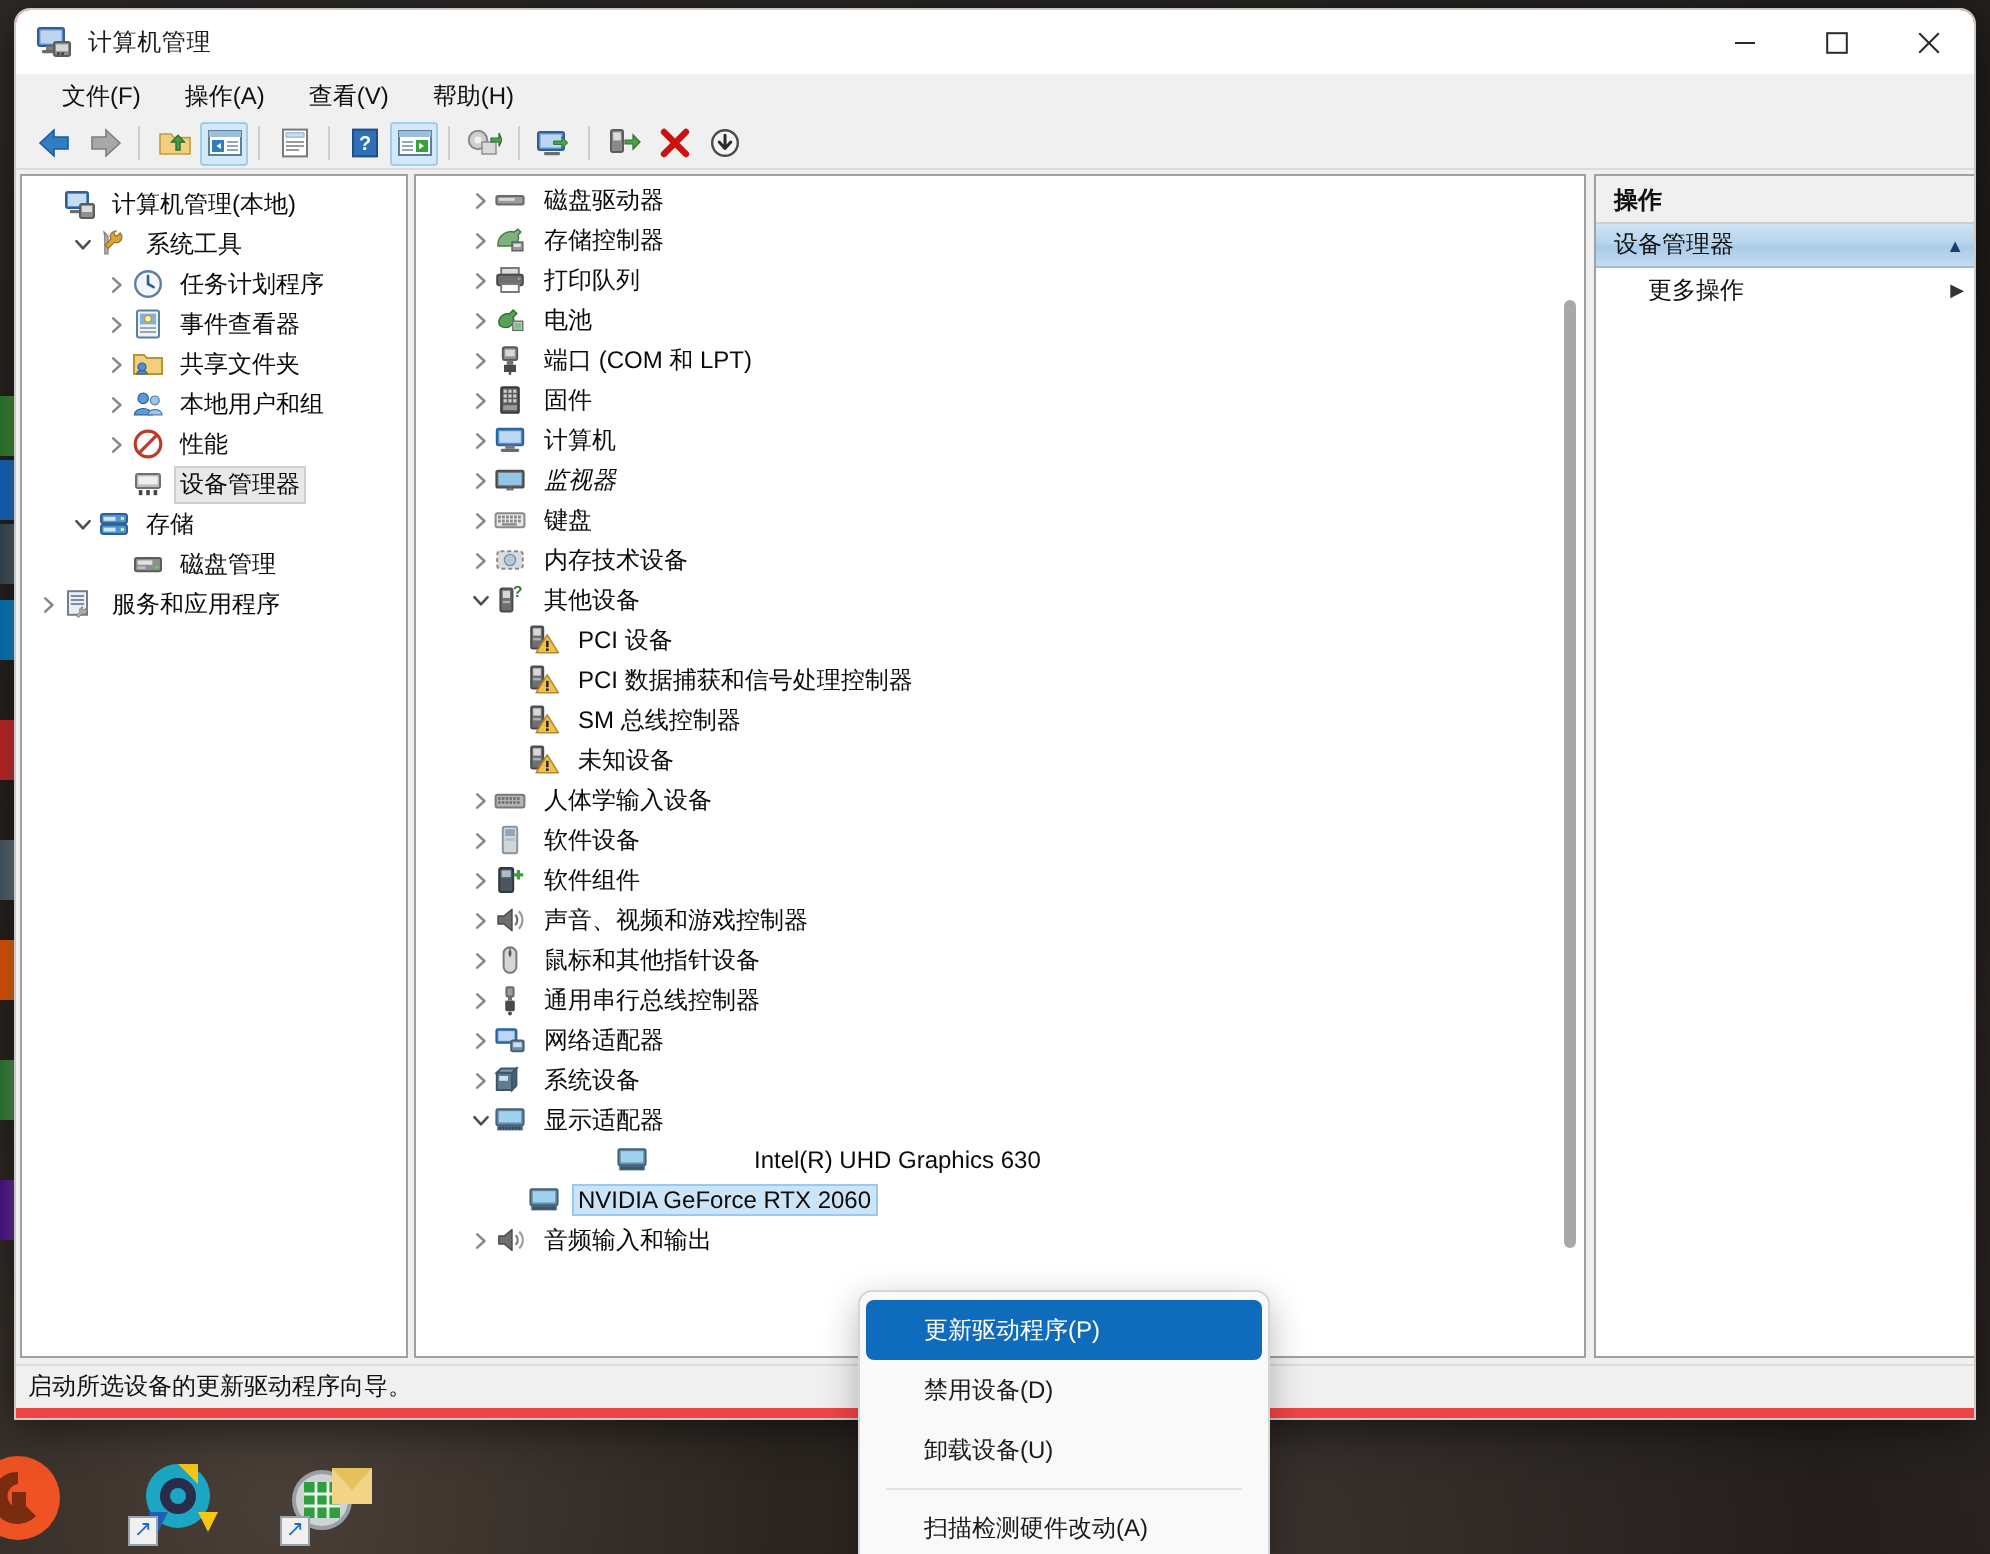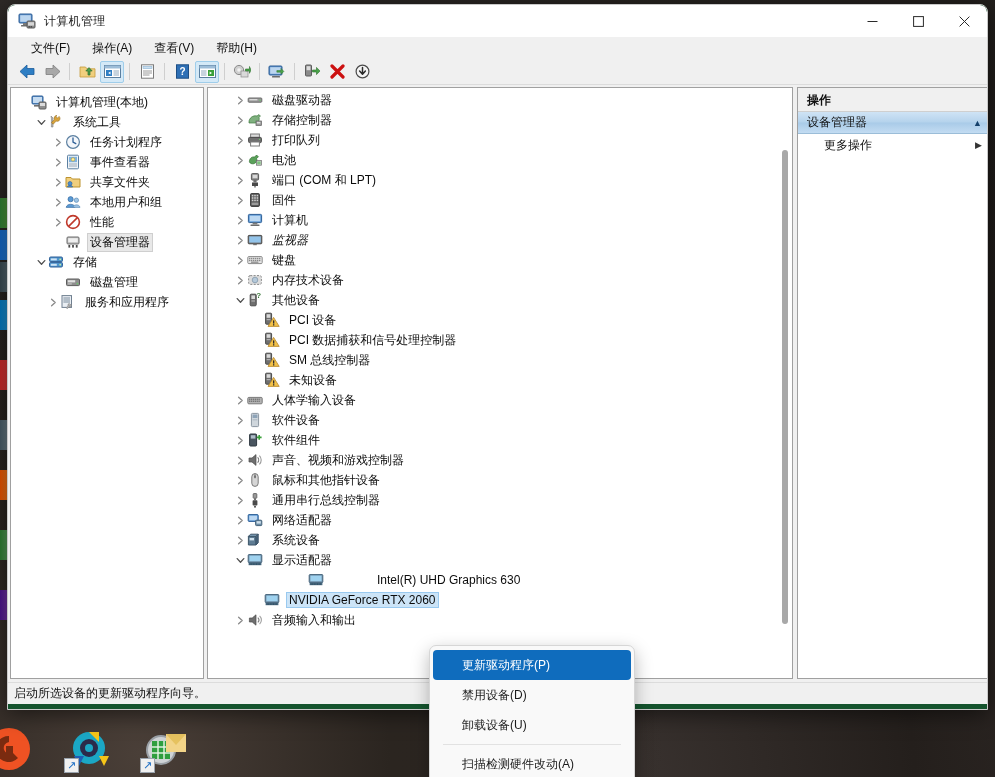--- a/index.html
+++ b/index.html
@@ -27,21 +27,21 @@
     color:#1f6fc4; font-size:11px; line-height:13px; text-align:center;
   }
 
   
   #deskcol { position:absolute; left:0; top:0; width:22px; height:777px; }
   #deskcol .stripe { position:absolute; left:0; width:22px; height:30px; }
 
   
   #win {
     position:absolute; left:7px; top:4px; width:981px; height:706px;
-    background:#14532d;
+    background:#ef4444;
     border:1px solid #c9c9c9;
     border-radius:8px 8px 0 0;
     box-shadow:0 4px 22px rgba(0,0,0,.55);
     overflow:hidden;
   }
 
   
   #titlebar {
     height:32px; background:#ffffff; display:flex; align-items:center;
     border-radius:7px 7px 0 0;
@@ -67,21 +67,21 @@
   .tbtn { width:24px; height:22px; display:flex; align-items:center; justify-content:center; position:relative; }
   .tbtn.active { background:#d4e9f7; border:1px solid #9fcdea; border-radius:2px; }
   .tsep { width:1px; height:17px; background:#cfcfcf; margin:0 4px; }
 
   
   #body { display:flex; height:597px; background:#f0f0f0; padding:2px 0 0 2px; }
 
   .pane {
     background:#ffffff; border:1px solid #a0a0a0; overflow:hidden; position:relative;
   }
-  #left-pane { width:194px; height:592px; flex:none; }
+  #left-pane { width:194px; height:592px; flex:none;text-align:center; }
   #mid-pane  { width:586px; height:592px; flex:none; margin-left:3px; }
   #right-pane{ width:192px; height:592px; flex:none; margin-left:4px; background:#fff; }
 
   
   .tree { padding:4px 0 0 0; }
   .trow { display:flex; align-items:center; height:20px; white-space:nowrap; font-size:12px; color:#0b0b0b; }
   .twist { width:14px; height:20px; display:flex; align-items:center; justify-content:center; flex:none; color:#6d6d6d; font-size:9px; }
   .tico { width:17px; height:16px; flex:none; margin-right:5px; position:relative; }
   .tlabel { padding:1px 3px; }
   .trow.sel-left .tlabel { background:#e8e8e8; border:1px solid #cfcfcf; padding:0 2px; }
@@ -440,21 +440,21 @@
           <div class="trow" style="padding-left: 40px;">
             <span class="twist"></span>
             <span class="tico"><svg width="16" height="16" viewBox="0 0 16 16">
                 <rect x="1.5" y="5" width="13" height="6.6" rx="1" fill="#8e8e8e" stroke="#5c5c5c"></rect>
                 <rect x="2.8" y="6.2" width="7.4" height="2.2" fill="#e2e2e2"></rect>
                 <circle cx="12.4" cy="9.6" r="0.9" fill="#6ec46e"></circle>
                 <rect x="2.8" y="9.2" width="4" height="1.4" fill="#bdbdbd"></rect>
               </svg></span>
             <span class="tlabel">磁盘管理</span>
           </div>
-          <div class="trow" style="padding-left: 35px;">
+          <div class="trow" style="padding-left: 6px;">
             <span class="twist">
               <svg width="9" height="9" viewBox="0 0 9 9">
                 <path d="M2.6 1.2 L6.2 4.5 L2.6 7.8" stroke="#8a8a8a" stroke-width="1.3" fill="none" stroke-linecap="round" stroke-linejoin="round"></path>
               </svg>
             </span>
             <span class="tico"><svg width="16" height="16" viewBox="0 0 16 16">
                 <rect x="2" y="1.6" width="9.5" height="11.8" fill="#e9eef3" stroke="#6f7f8f"></rect>
                 <line x1="3.4" y1="4" x2="10" y2="4" stroke="#7d8d9d"></line>
                 <line x1="3.4" y1="6" x2="10" y2="6" stroke="#7d8d9d"></line>
                 <line x1="3.4" y1="8" x2="10" y2="8" stroke="#7d8d9d"></line>

